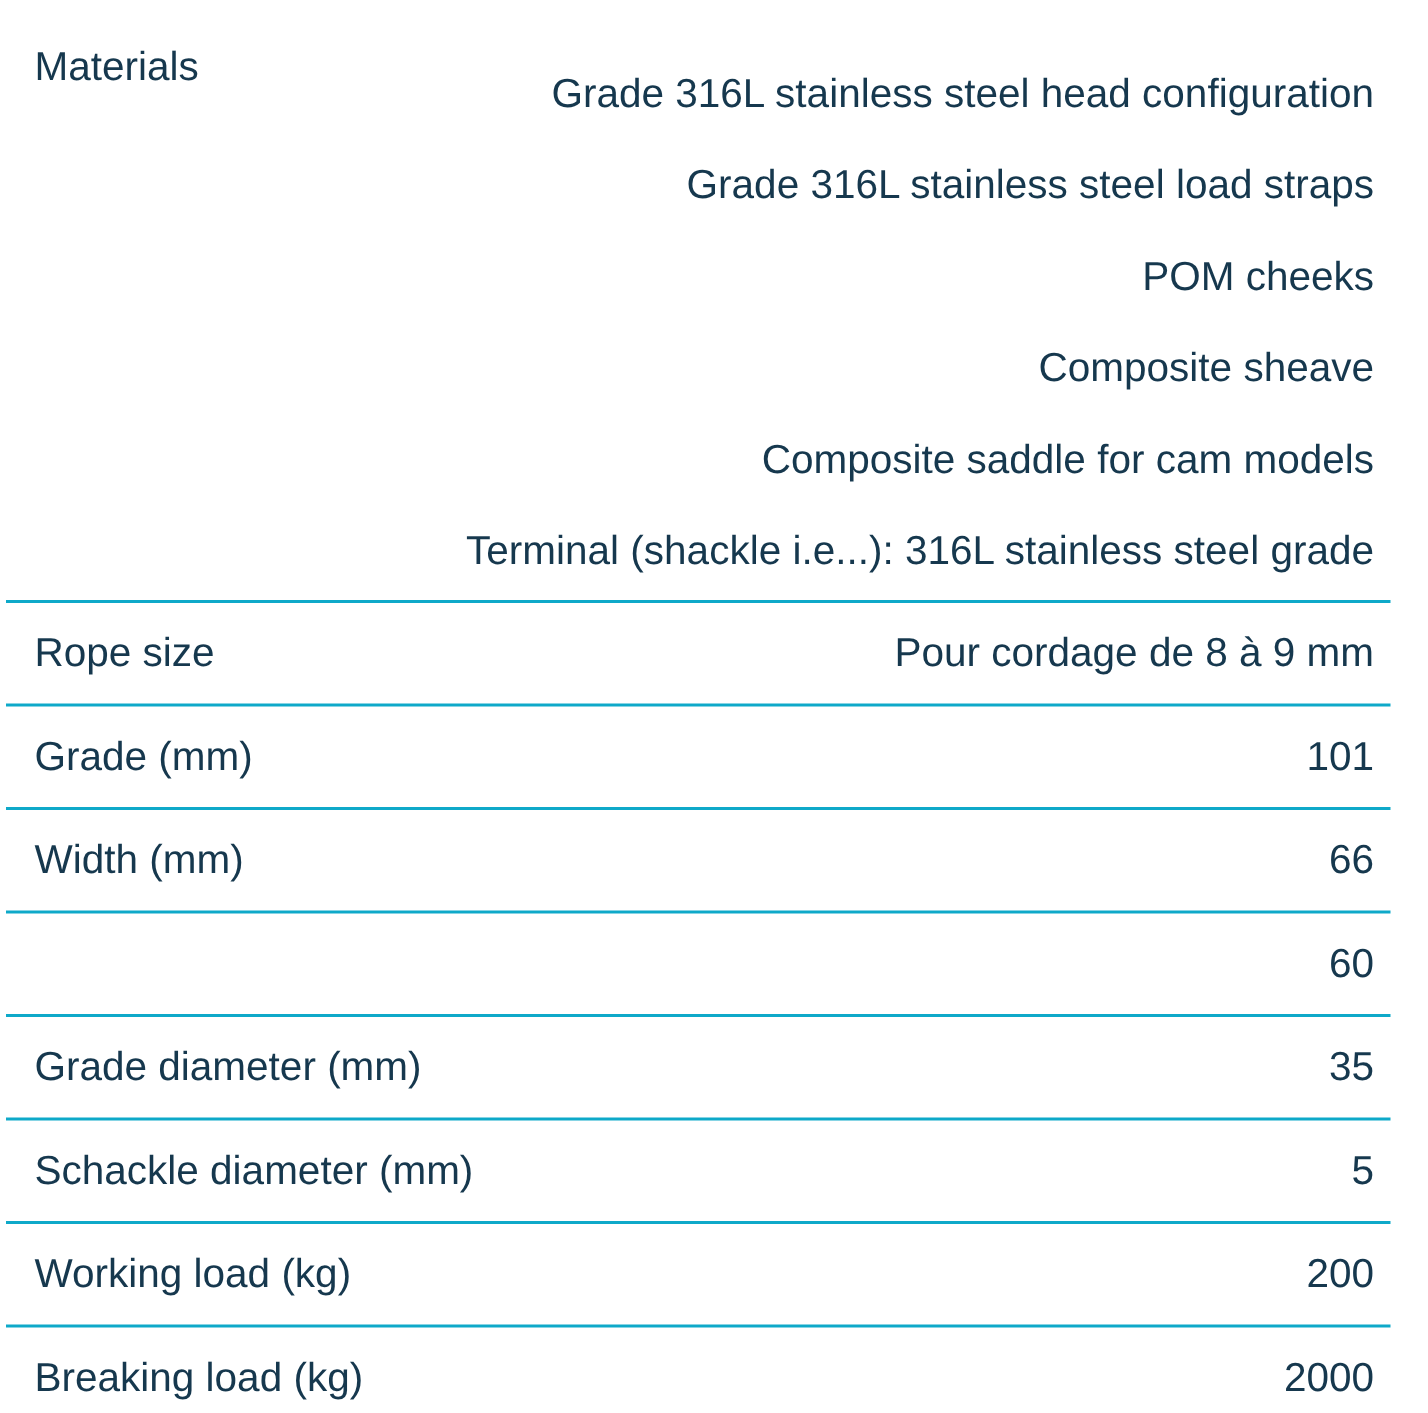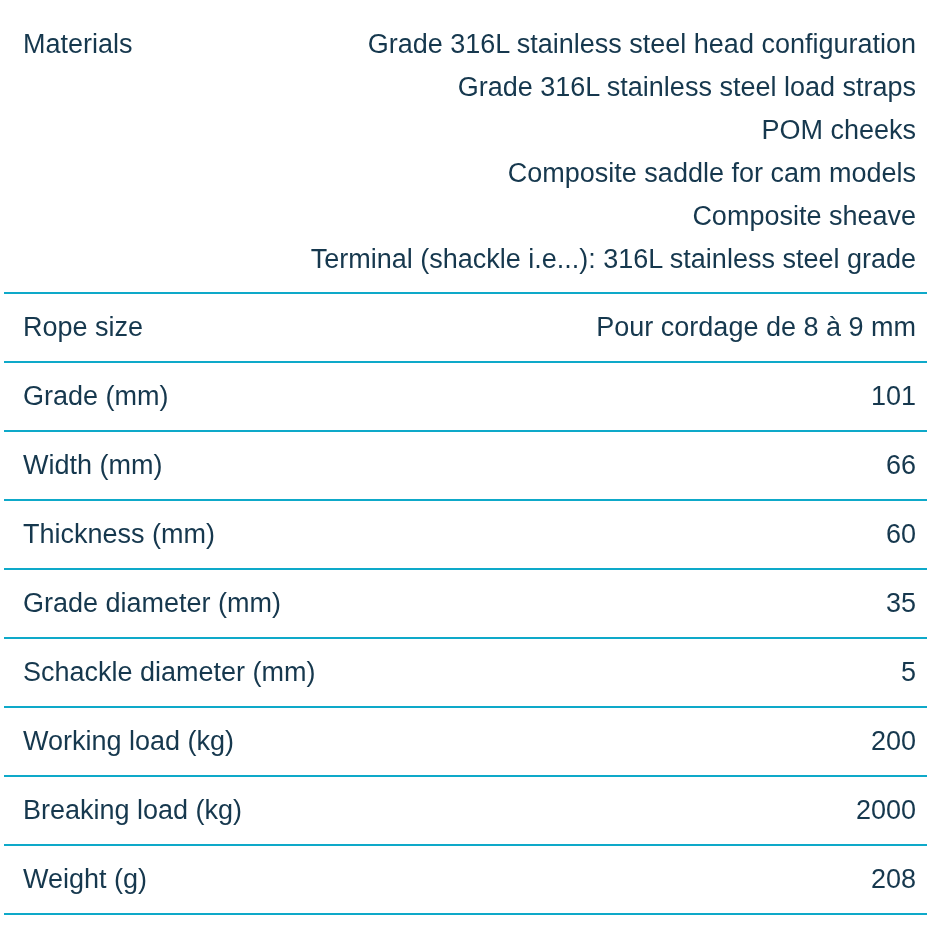--- a/index.html
+++ b/index.html
@@ -38,56 +38,55 @@
   }
   .spec-label {
     white-space: nowrap;
     text-align: left;
   }
   .spec-value {
     flex: 1;
     text-align: right;
     padding-left: 20px;
   }
-  .spec-value.multi > div { display: block; }
+  .spec-value.multi > div { display: block; margin-top: 18px; }
 </style>
 </head>
 <body>
 
 <div class="spec-table">
 
   <div class="spec-row materials">
     <div class="spec-label">Materials</div>
     <div class="spec-value multi">
       <div>Grade 316L stainless steel head configuration</div>
       <div>Grade 316L stainless steel load straps</div>
       <div>POM cheeks</div>
+      <div>Composite sheave</div>
       <div>Composite saddle for cam models</div>
-      <div>Composite sheave</div>
       <div>Terminal (shackle i.e...): 316L stainless steel grade</div>
     </div>
   </div>
 
   <div class="spec-row">
     <div class="spec-label">Rope size</div>
     <div class="spec-value">Pour cordage de 8 à 9 mm</div>
   </div>
 
   <div class="spec-row">
     <div class="spec-label">Grade (mm)</div>
     <div class="spec-value">101</div>
   </div>
 
   <div class="spec-row">
     <div class="spec-label">Width (mm)</div>
     <div class="spec-value">66</div>
   </div>
 
   <div class="spec-row">
-    <div class="spec-label">Thickness (mm)</div>
     <div class="spec-value">60</div>
   </div>
 
   <div class="spec-row">
     <div class="spec-label">Grade diameter (mm)</div>
     <div class="spec-value">35</div>
   </div>
 
   <div class="spec-row">
     <div class="spec-label">Schackle diameter (mm)</div>

